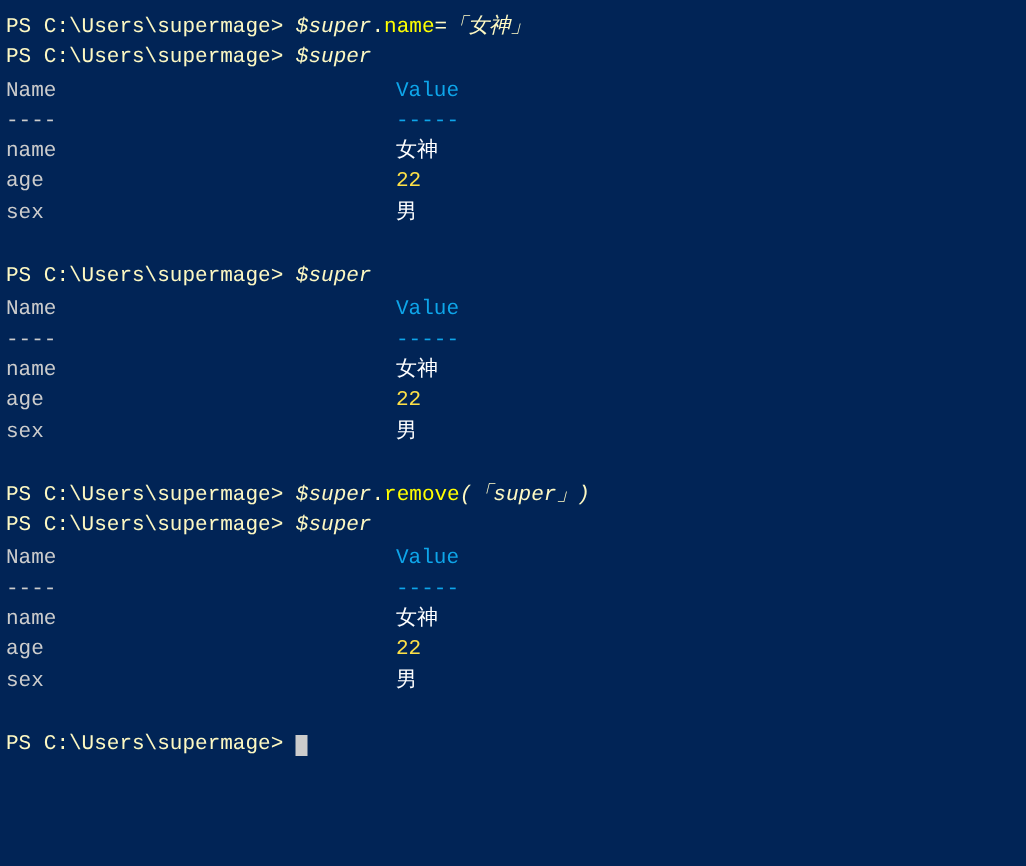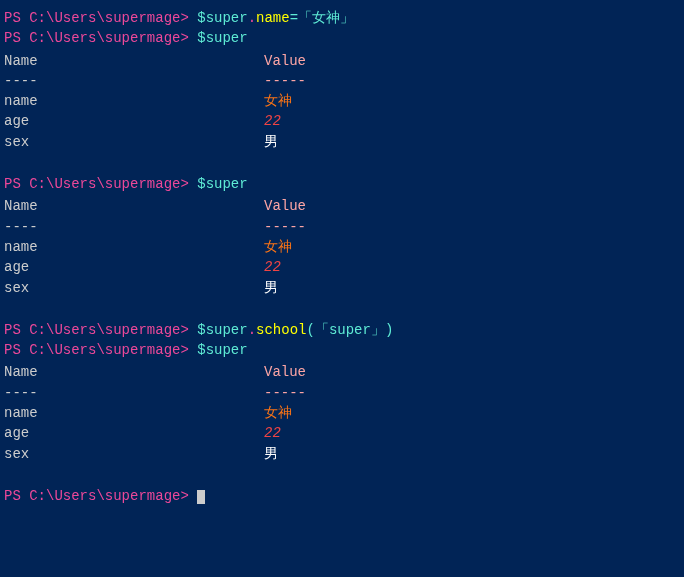--- a/index.html
+++ b/index.html
@@ -10,31 +10,31 @@
       font-size: 14px;
       width: 684px;
       min-height: 577px;
       padding: 8px 4px;
       overflow: hidden;
     }
     .line {
       line-height: 1.45;
       white-space: pre;
     }
-    .prompt { color: #ec4899; text-align: right; }
-    .cmd-green { color: #5eead4; }
+    .prompt { color: #fef9c3; text-align: right; }
+    .cmd-green { color: #fef9c3; font-style: italic; }
     .cmd-yellow { color: #ffff00; }
     .blank { height: 20px; }
     .table-section { margin: 2px 0; }
     .table-header { color: #cccccc; }
     .table-divider { color: #cccccc; }
     .table-name-col { display: inline-block; width: 260px; color: #cccccc; }
-    .table-value-col { color: #fca5a5; }
-    .val-chinese { color: #f97316; }
-    .val-number { color: #ef4444; font-style: italic; }
+    .table-value-col { color: #0ea5e9; }
+    .val-chinese { color: #ffffff; }
+    .val-number { color: #fde047; }
     .val-man { color: #ffffff; }
     .cursor {
       display: inline-block;
       width: 8px;
       height: 14px;
       background-color: #cccccc;
       vertical-align: text-bottom;
       animation: blink 1s step-end infinite;
     }
     @keyframes blink {
@@ -57,21 +57,21 @@
     <div class="blank"></div>
     <div class="line"><span class="prompt">PS C:\Users\supermage&gt; </span><span class="cmd-green">$super</span></div>
     <div class="table-section">
       <div class="line table-header"><span class="table-name-col">Name</span><span class="table-value-col">Value</span></div>
       <div class="line table-divider"><span class="table-name-col">----</span><span class="table-value-col">-----</span></div>
       <div class="line"><span class="table-name-col">name</span><span class="val-chinese">女神</span></div>
       <div class="line"><span class="table-name-col">age</span><span class="val-number">22</span></div>
       <div class="line"><span class="table-name-col">sex</span><span class="val-man">男</span></div>
     </div>
     <div class="blank"></div>
-    <div class="line"><span class="prompt">PS C:\Users\supermage&gt; </span><span class="cmd-green">$super</span><span class="prompt">.</span><span class="cmd-yellow">school</span><span class="cmd-green">(「super」)</span></div>
+    <div class="line"><span class="prompt">PS C:\Users\supermage&gt; </span><span class="cmd-green">$super</span><span class="prompt">.</span><span class="cmd-yellow">remove</span><span class="cmd-green">(「super」)</span></div>
     <div class="line"><span class="prompt">PS C:\Users\supermage&gt; </span><span class="cmd-green">$super</span></div>
     <div class="table-section">
       <div class="line table-header"><span class="table-name-col">Name</span><span class="table-value-col">Value</span></div>
       <div class="line table-divider"><span class="table-name-col">----</span><span class="table-value-col">-----</span></div>
       <div class="line"><span class="table-name-col">name</span><span class="val-chinese">女神</span></div>
       <div class="line"><span class="table-name-col">age</span><span class="val-number">22</span></div>
       <div class="line"><span class="table-name-col">sex</span><span class="val-man">男</span></div>
     </div>
     <div class="blank"></div>
     <div class="line"><span class="prompt">PS C:\Users\supermage&gt; </span><span class="cursor"></span></div>

